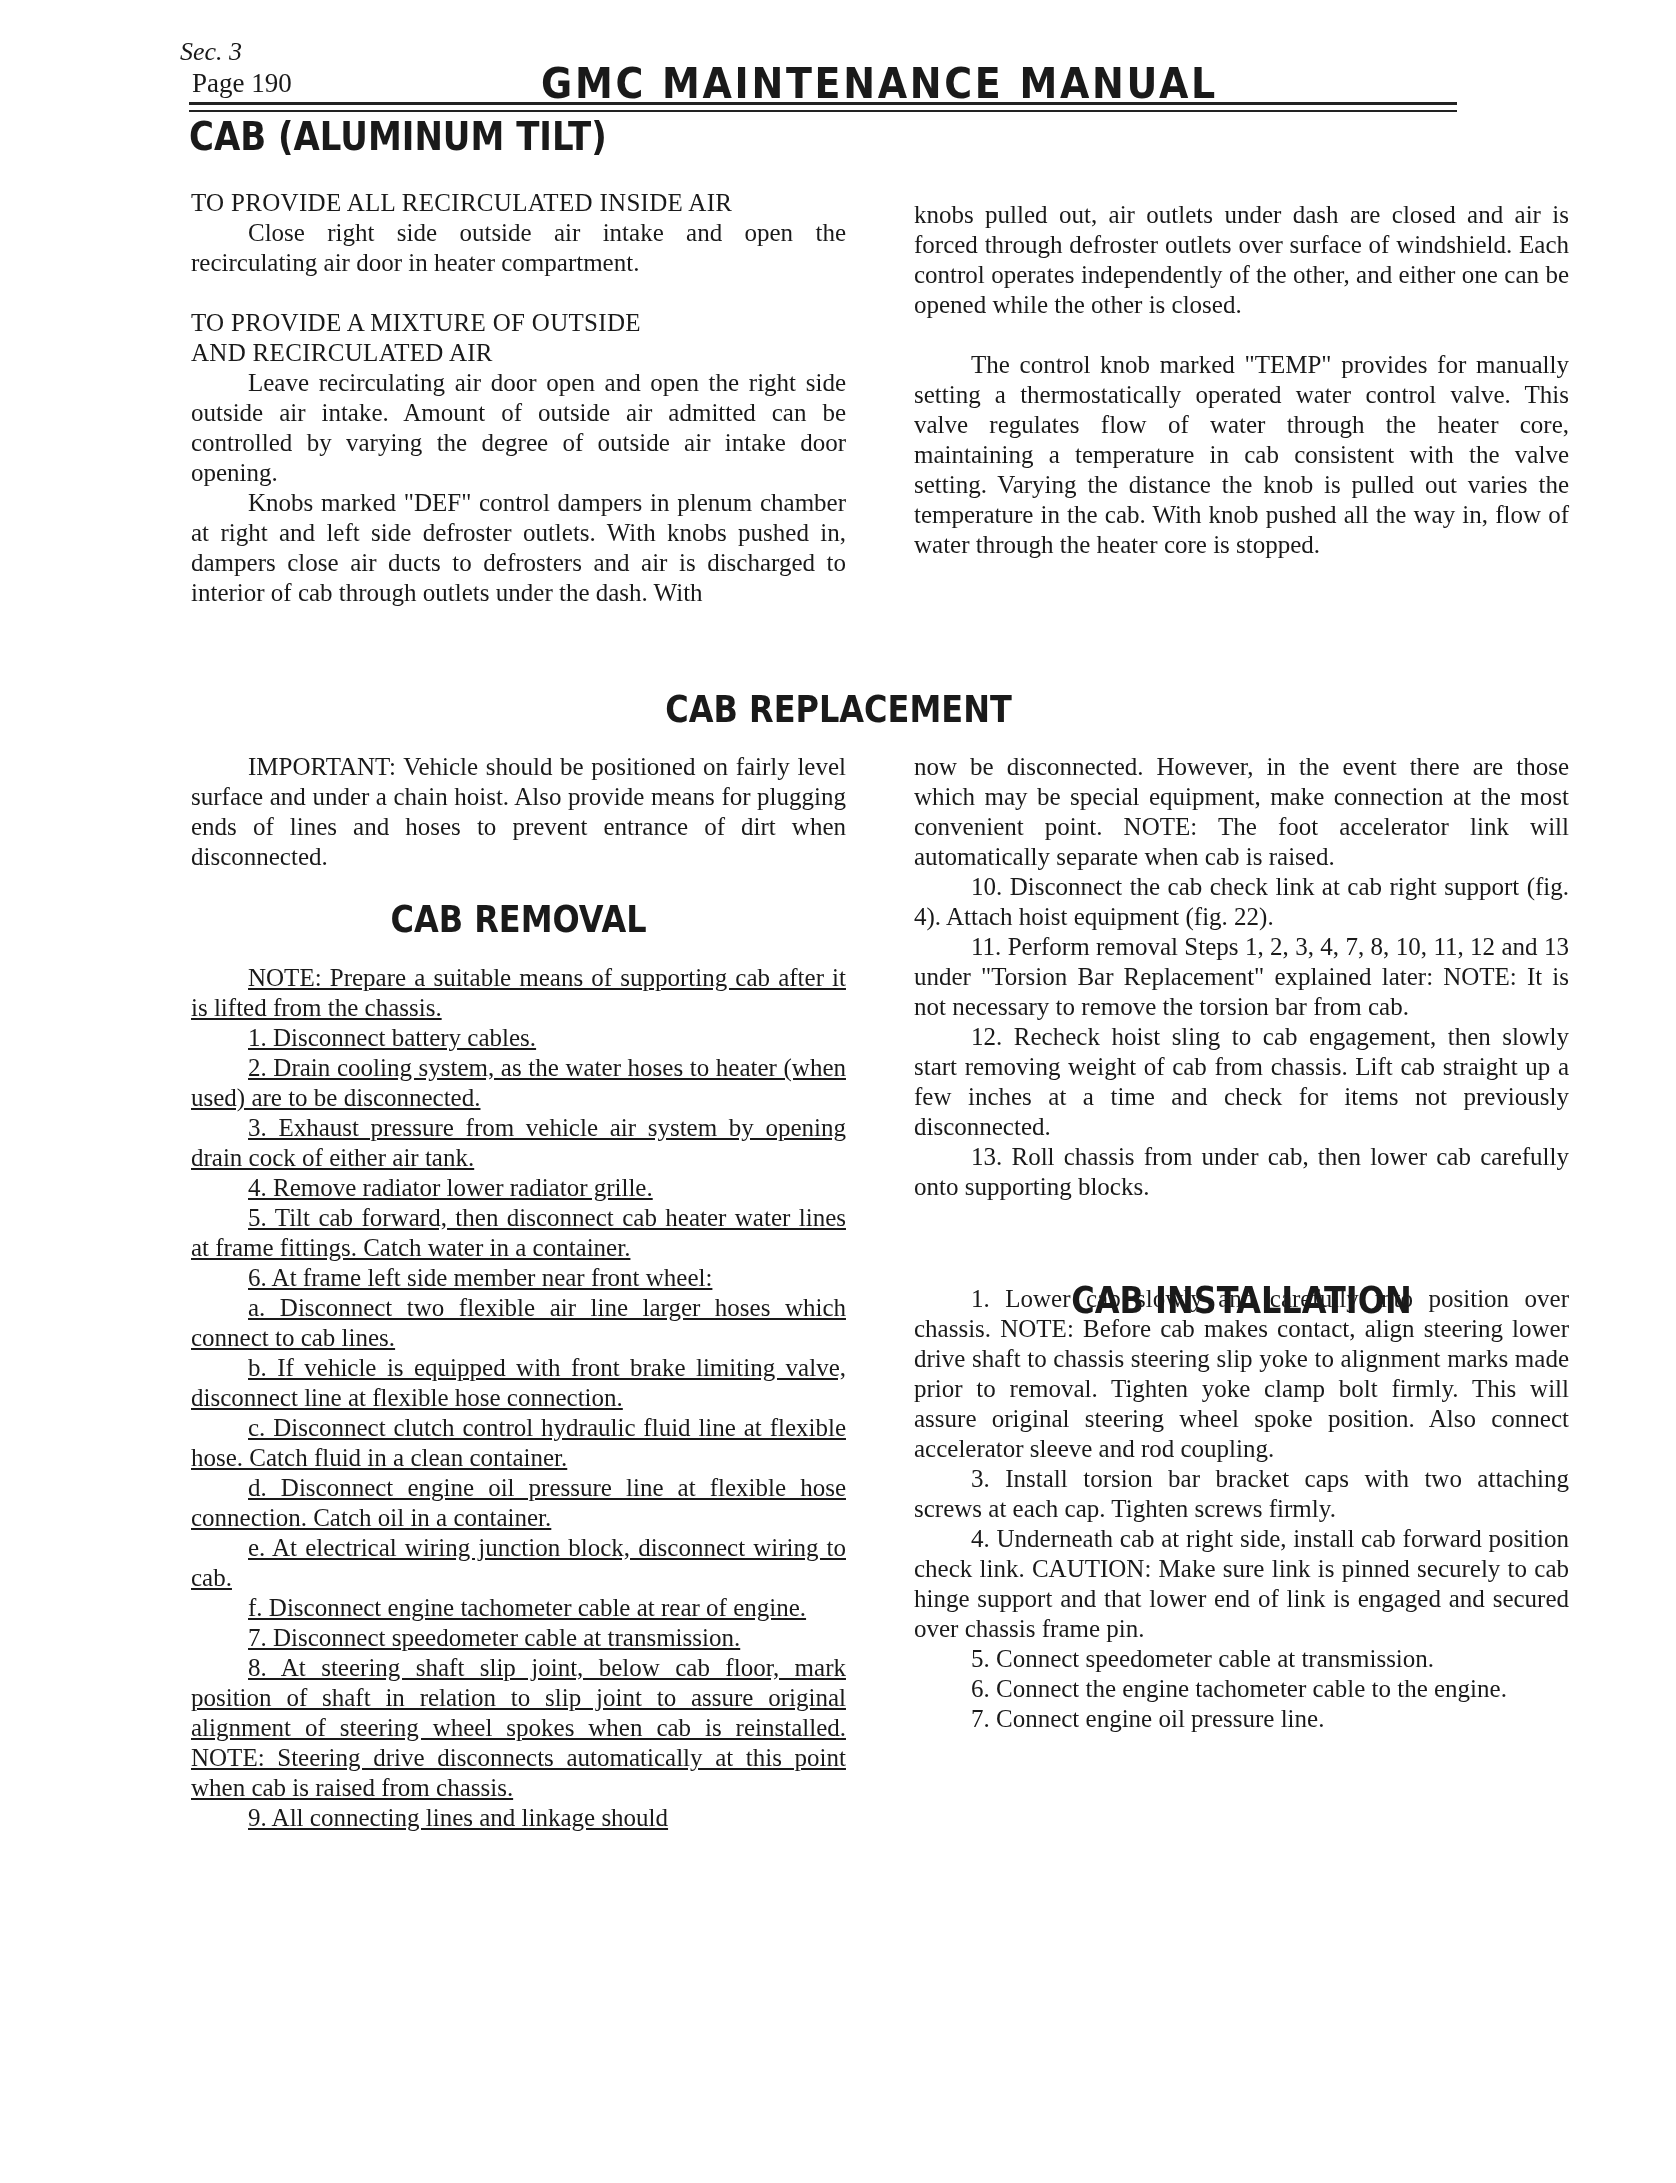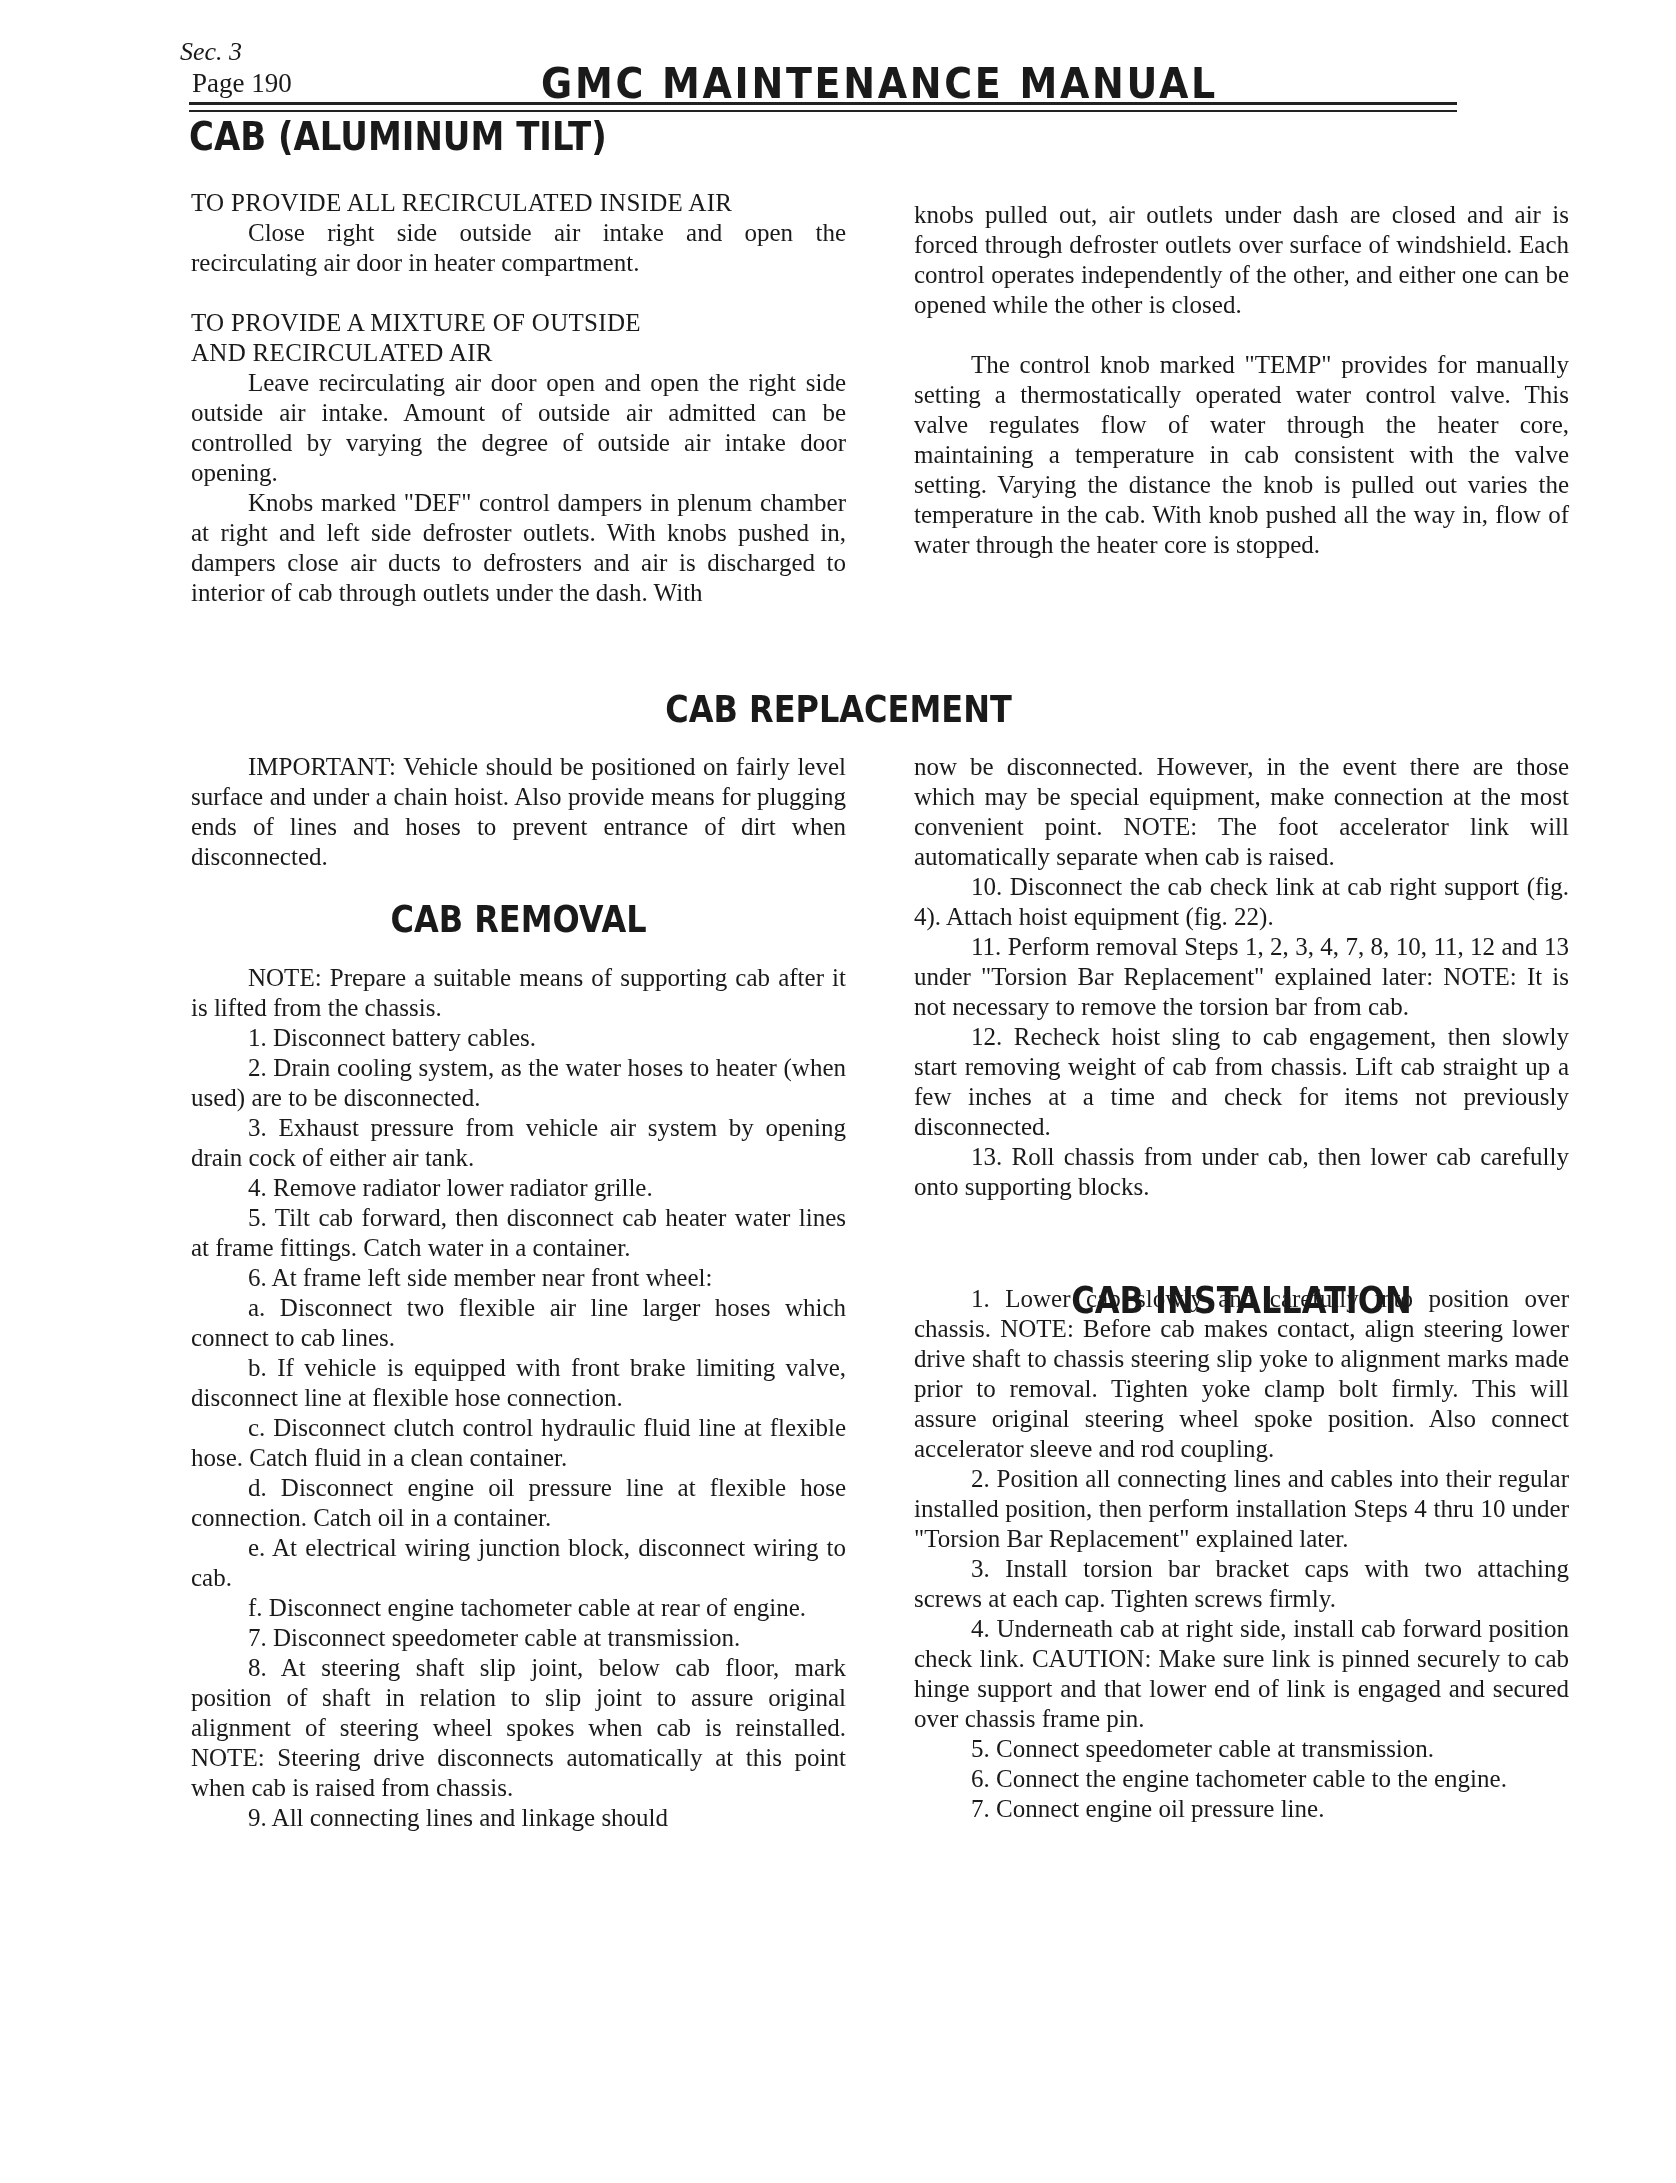--- a/index.html
+++ b/index.html
@@ -21,21 +21,21 @@
   .indent { text-indent: 57px; }
   .caps { letter-spacing: 0.3px; }
   .gap { height: 30px; }
   #col-left-top { left: 191px; top: 188px; }
   #col-right-top { left: 914px; top: 200px; }
 
   .h-center { position: absolute; font-size: 32px; line-height: 38px; text-align: center; transform: scaleY(1.15); transform-origin: center top; }
   #heading-replacement { left: 0; width: 1677px; top: 687px; }
   #col-left-intro { left: 191px; top: 752px; }
   #heading-removal { left: 191px; width: 655px; top: 897px; }
-  #col-left-removal { left: 191px; top: 963px; }
+  #col-left-removal { left: 191px; top: 963px; text-decoration: underline; }
   #col-right-bottom { left: 914px; top: 752px; }
   #heading-installation { left: 914px; width: 655px; top: 1278px; }
   #col-right-install { left: 914px; top: 1284px; }
 </style>
 </head>
 <body>
 
 <div id="sec-label" class="abs serif">Sec. 3</div>
 <div id="page-label" class="abs serif">Page 190</div>
 <div id="manual-title" class="abs sans">GMC MAINTENANCE MANUAL</div>
@@ -88,20 +88,19 @@
   <p>now be disconnected. However, in the event there are those which may be special equipment, make connection at the most convenient point. NOTE: The foot accelerator link will automatically separate when cab is raised.</p>
   <p class="indent">10. Disconnect the cab check link at cab right support (fig. 4). Attach hoist equipment (fig. 22).</p>
   <p class="indent">11. Perform removal Steps 1, 2, 3, 4, 7, 8, 10, 11, 12 and 13 under "Torsion Bar Replacement" explained later: NOTE: It is not necessary to remove the torsion bar from cab.</p>
   <p class="indent">12. Recheck hoist sling to cab engagement, then slowly start removing weight of cab from chassis. Lift cab straight up a few inches at a time and check for items not previously disconnected.</p>
   <p class="indent">13. Roll chassis from under cab, then lower cab carefully onto supporting blocks.</p>
 </div>
 
 <div id="heading-installation" class="h-center sans">CAB INSTALLATION</div>
 <div id="col-right-install" class="col serif">
   <p class="indent">1. Lower cab slowly and carefully into position over chassis. NOTE: Before cab makes contact, align steering lower drive shaft to chassis steering slip yoke to alignment marks made prior to removal. Tighten yoke clamp bolt firmly. This will assure original steering wheel spoke position. Also connect accelerator sleeve and rod coupling.</p>
-  <p class="indent">2. Position all connecting lines and cables into their regular installed position, then perform installation Steps 4 thru 10 under "Torsion Bar Replacement" explained later.</p>
   <p class="indent">3. Install torsion bar bracket caps with two attaching screws at each cap. Tighten screws firmly.</p>
   <p class="indent">4. Underneath cab at right side, install cab forward position check link. CAUTION: Make sure link is pinned securely to cab hinge support and that lower end of link is engaged and secured over chassis frame pin.</p>
   <p class="indent">5. Connect speedometer cable at transmission.</p>
   <p class="indent">6. Connect the engine tachometer cable to the engine.</p>
   <p class="indent">7. Connect engine oil pressure line.</p>
 </div>
 
 
 </body></html>

